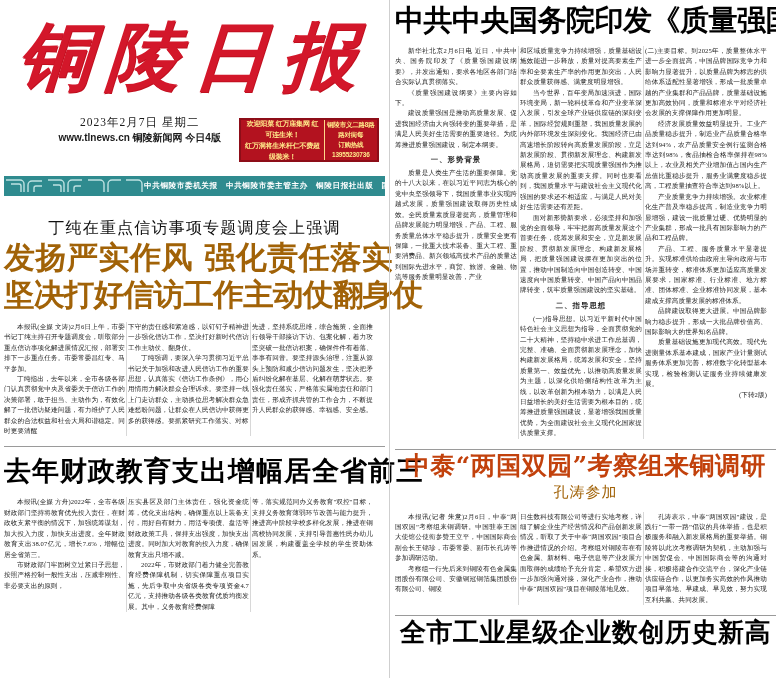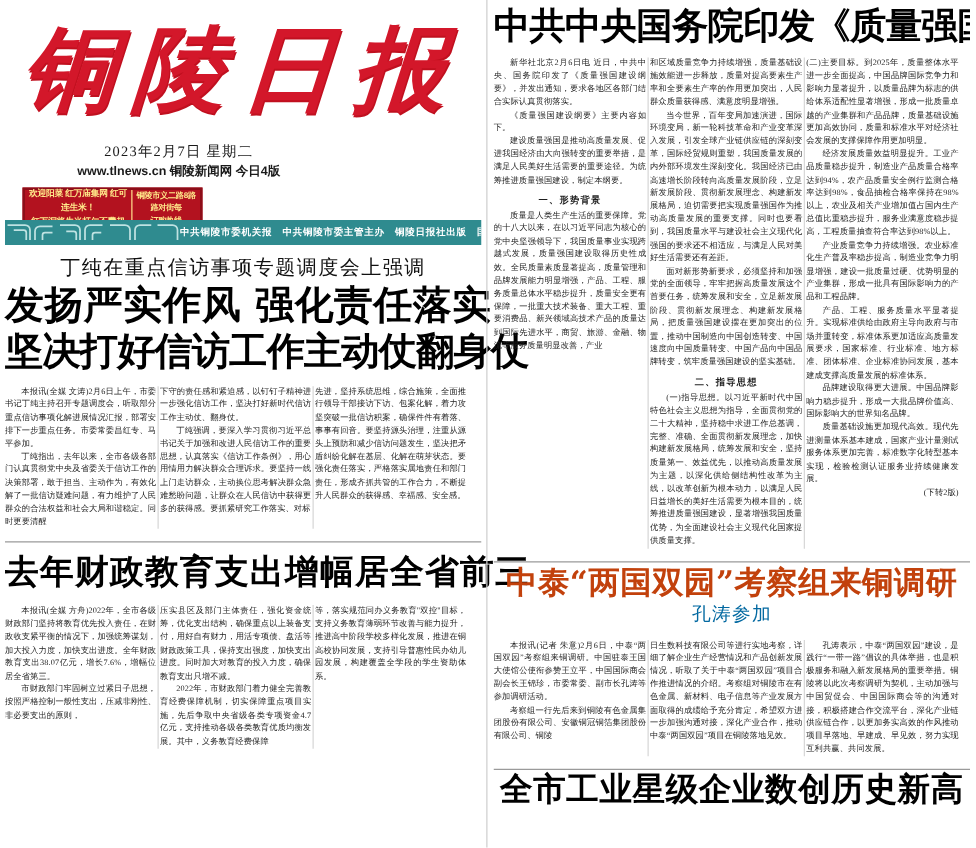--- a/index.html
+++ b/index.html
@@ -34,21 +34,20 @@
     text-shadow:1px 1px 0 #c0101f;
   }
 
   .masthead-info {
     position:relative;
     height:62px;
     display:flex;
     align-items:flex-start;
     justify-content:space-between;
     padding:2px 6px 0 14px;
-    flex-direction:column;
   }
   .dateblock { text-align:center; width:228px; padding-left:22px; }
   .dateblock .ln1 { font-size:11.5px; letter-spacing:1px; line-height:16px; font-family:"Liberation Serif",serif;}
   .dateblock .ln2 { font-size:11px; letter-spacing:0.5px; line-height:16px; font-family:"Liberation Serif",serif;}
   .dateblock .ln3 { font-size:10px; letter-spacing:0px; line-height:16px; font-weight:bold; font-family:"Liberation Sans",sans-serif;}
 
   .adbox {
     width:144px; height:44px;
     background:#b3121f;
     border:2px solid #8d0d18;
@@ -80,28 +79,28 @@
     overflow:hidden;
   }
   .teal-orn { width:140px; height:20px; position:relative; flex:none; }
   .teal-orn svg { position:absolute; left:0; top:0; }
   .teal-text {
     font-size:7.6px; letter-spacing:0.6px; white-space:nowrap;
     font-family:"Liberation Sans",sans-serif; font-weight:bold;
   }
 
   
-  .lead { padding-top:8px; }
+  .lead { padding-top:21px; }
   .kicker {
     text-align:center; font-size:16px; letter-spacing:1.2px;
     font-family:"Liberation Serif",serif; line-height:22px;
     color:#111;
   }
   .lead-h {
-    text-align:center; font-weight:bold; color:#000000;
+    text-align:center; font-weight:bold; color:#a16207;
     font-family:"DejaVu Sans", sans-serif;
     font-size:31px; line-height:37px; letter-spacing:0.5px;
     white-space:nowrap;
   }
   .lead-h.l2 { letter-spacing:-0.6px; font-size:30.5px; }
 
   
   .cols { display:flex; gap:1px; margin-top:9px; }
   .cols.c3 > .col { width:121px; }
   .cols.c3r > .col { width:122px; }
@@ -130,21 +129,21 @@
     overflow:hidden;
   }
   .right-h2 {
     text-align:center; font-weight:bold; color:#c2410c;
     font-family:"DejaVu Serif", serif;
     font-size:25px; line-height:32px; letter-spacing:0.5px;
     white-space:nowrap;
   }
   .sub-h {
     text-align:center; font-family:"Liberation Serif",serif;
-    font-size:15px; line-height:21px; letter-spacing:1px; color:#0369a1;
+    font-size:15px; line-height:21px; letter-spacing:1px; color:#a16207;
   }
   .right-h3 {
     text-align:center; font-weight:bold; color:#000;
     font-family:"DejaVu Sans", sans-serif;
     font-size:26px; line-height:33px; letter-spacing:0.5px;
     white-space:nowrap;
   }
   .sec-title { text-align:center; font-weight:bold; font-size:7.4px;
                line-height:15px; margin:2px 0 1px 0; letter-spacing:1px;
                font-family:"Liberation Serif",serif; }

